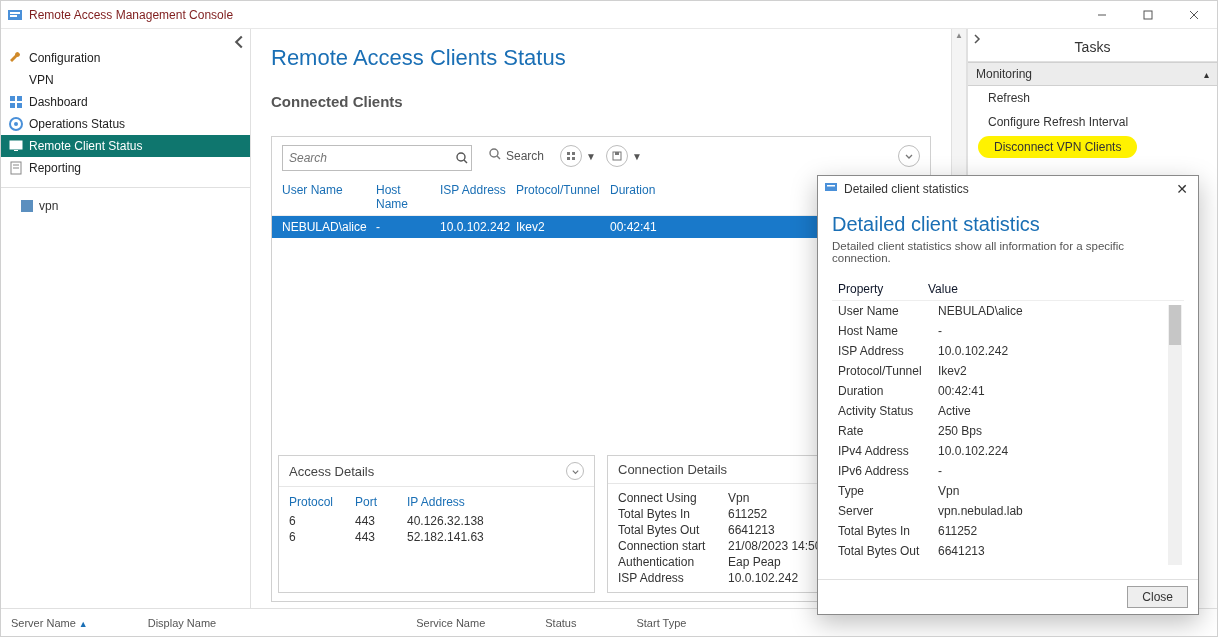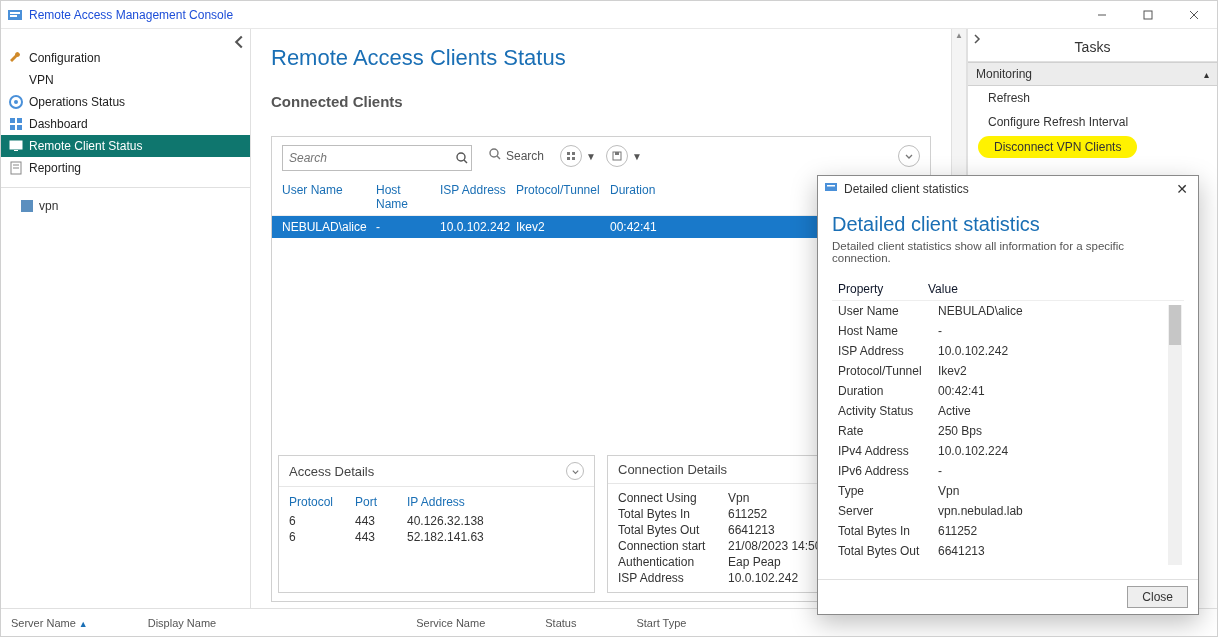--- a/index.html
+++ b/index.html
@@ -1,20 +1,20 @@
 <!DOCTYPE html>
 <html><head>
 <meta charset="utf-8">
 <style>
   * { box-sizing: border-box; font-family: "Segoe UI", Tahoma, sans-serif; }
   body { margin:0; padding:0; background:#fff; font-size:12px; color:#333; }
   .window { width:1218px; height:637px; border:1px solid #d0d0d0; position:relative; background:#fff; overflow:hidden;}
   .titlebar { height:28px; display:flex; align-items:center; padding:0 0 0 6px; border-bottom:1px solid #e8e8e8; }
   .titlebar .icon { width:16px; height:16px; margin-right:6px; }
-  .titlebar .title { flex:0 0 auto; font-size:12px; color:#1d4ed8;}
+  .titlebar .title { flex:0 0 auto; font-size:12px; color:#7f1d1d;}
   .titlebar .spacer { flex:1 1 auto; }
   .titlebar .winbtn { width:46px; height:28px; display:flex; align-items:center; justify-content:center; color:#555;}
   .titlebar .winbtn svg { width:10px; height:10px; }
 
   .body { display:flex; height:calc(100% - 28px - 28px); position:relative;}
   .footer-strip { height:28px; border-top:1px solid #e0e0e0; display:flex; align-items:center; padding:0 10px; gap:60px; color:#555;}
   .footer-strip .col { font-size:11px;text-align:center; }
 
   .nav { width:250px; border-right:1px solid #e0e0e0; display:flex; flex-direction:column; position:relative;}
   .nav .collapse-btn { position:absolute; top:6px; right:4px; width:14px; height:14px; }
@@ -131,33 +131,33 @@
         <span class="nicon"><svg viewBox="0 0 14 14">
               <path d="M9 1a3 3 0 0 0-3 3l-5 5 2 2 5-5a3 3 0 0 0 3-3z" fill="#d08a2a"></path>
             </svg></span>
         <span>Configuration</span>
       </div>
       <div class="nav-item nav-sub">
         <span>VPN</span>
       </div>
       <div class="nav-item">
         <span class="nicon"><svg viewBox="0 0 14 14">
-              <circle cx="7" cy="7" r="6" fill="none" stroke="#4a90d9" stroke-width="2"></circle>
-              <circle cx="7" cy="7" r="2" fill="#4a90d9"></circle>
-            </svg></span>
-        <span>Operations Status</span>
-      </div>
-      <div class="nav-item">
-        <span class="nicon"><svg viewBox="0 0 14 14">
               <rect x="1" y="1" width="5" height="5" fill="#4a90d9"></rect>
               <rect x="8" y="1" width="5" height="5" fill="#4a90d9"></rect>
               <rect x="1" y="8" width="5" height="5" fill="#4a90d9"></rect>
               <rect x="8" y="8" width="5" height="5" fill="#4a90d9"></rect>
             </svg></span>
         <span>Dashboard</span>
+      </div>
+      <div class="nav-item">
+        <span class="nicon"><svg viewBox="0 0 14 14">
+              <circle cx="7" cy="7" r="6" fill="none" stroke="#4a90d9" stroke-width="2"></circle>
+              <circle cx="7" cy="7" r="2" fill="#4a90d9"></circle>
+            </svg></span>
+        <span>Operations Status</span>
       </div>
       <div class="nav-item selected">
         <span class="nicon"><svg viewBox="0 0 14 14">
               <rect x="1" y="2" width="12" height="8" fill="#fff" stroke="#fff"></rect>
               <rect x="5" y="11" width="4" height="1" fill="#fff"></rect>
             </svg></span>
         <span>Remote Client Status</span>
       </div>
       <div class="nav-item">
         <span class="nicon"><svg viewBox="0 0 14 14">

